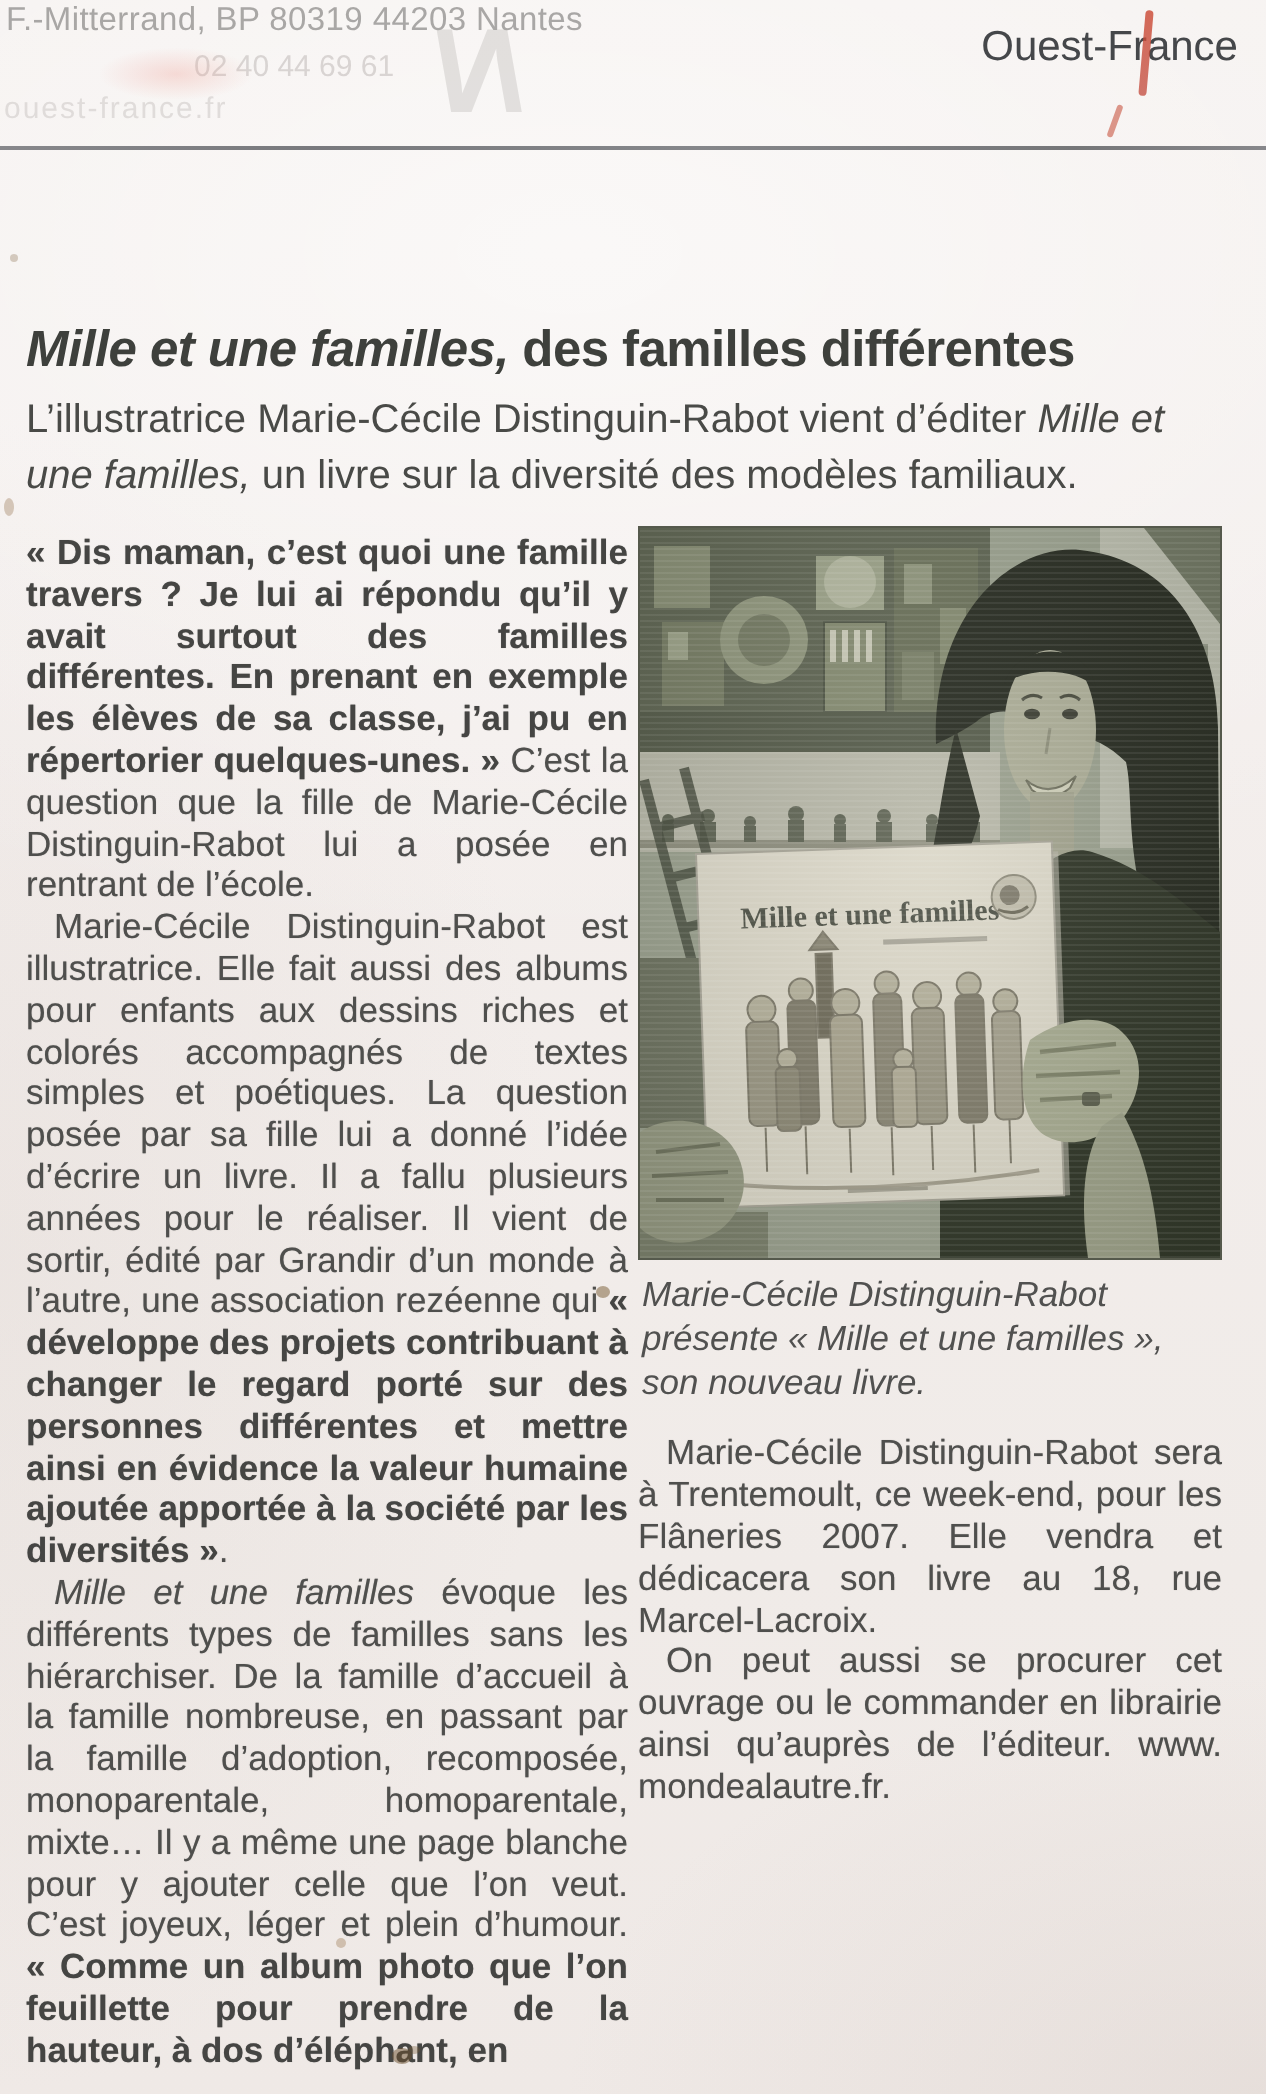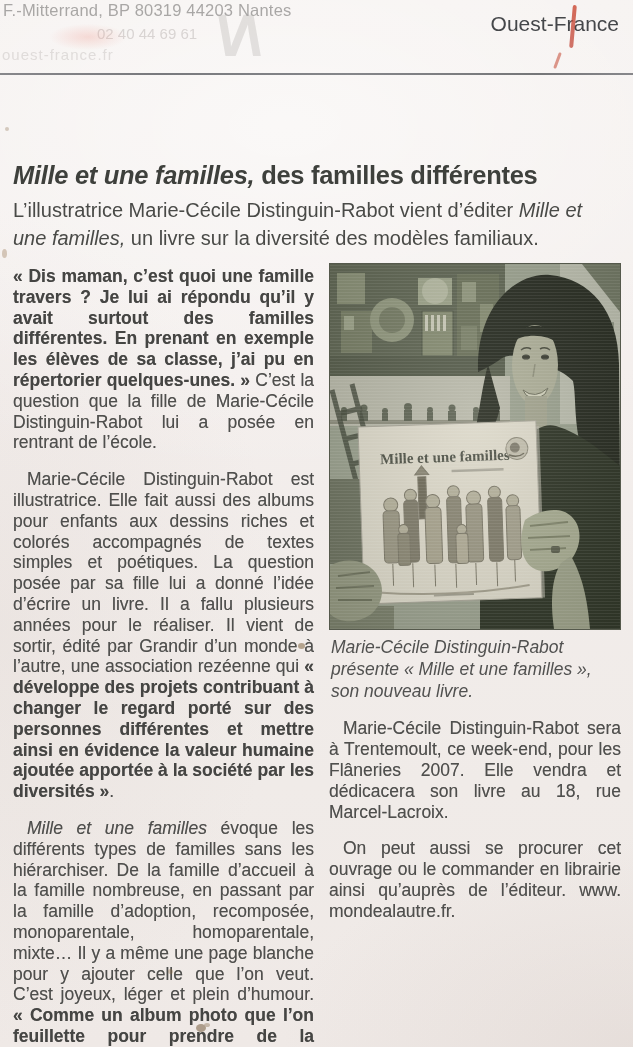--- a/index.html
+++ b/index.html
@@ -27,24 +27,24 @@
   .rule{position:absolute;left:0;top:73px;width:633px;height:2px;opacity:.8;
         background:linear-gradient(90deg,#6b6c71 0%,#585a5f 25%,#686a6f 55%,#545659 85%,#6b6c71 100%);}
   
   .headline{position:absolute;left:13px;top:161px;margin:0;font-size:25.5px;font-weight:bold;
             letter-spacing:-.3px;color:#3e403c;white-space:nowrap;}
   .headline .it{font-style:italic;}
   .standfirst{position:absolute;left:13px;top:197px;width:586px;margin:0;
               font-size:20px;line-height:27.5px;color:#494a47;}
   
   .col-left{position:absolute;left:13px;top:266px;width:301px;}
-  .col-right{position:absolute;left:329px;top:263px;width:292px;}
+  .col-right{position:absolute;left:319px;top:263px;width:292px;}
   .body-p{margin:0;font-size:17.5px;line-height:20.8px;text-align:justify;color:#4f4f4d;
           text-shadow:0 0 .4px rgba(79,79,77,.5);}
-  .body-p.ind{text-indent:14px;margin-top:16px;}
+  .body-p.ind{text-indent:14px;}
   .seg-b{font-weight:bold;color:#454543;}
   .seg-i{font-style:italic;}
   
   .photo{position:relative;width:292px;height:367px;border:1px solid rgba(62,66,54,.75);
          box-sizing:border-box;background:#9aa08e;overflow:hidden;}
   .photo::after{content:"";position:absolute;inset:0;pointer-events:none;
          background:repeating-linear-gradient(0deg,rgba(255,255,255,.07) 0 1px,rgba(0,0,0,0) 1px 3px),
                     radial-gradient(ellipse at 50% 40%,rgba(255,255,255,.08),rgba(40,45,35,.12) 95%);}
   .caption{margin:7px 0 0 2px;font-style:italic;font-size:17.5px;line-height:21.8px;color:#515150;}
   .col-right .text{margin-top:14px;}

